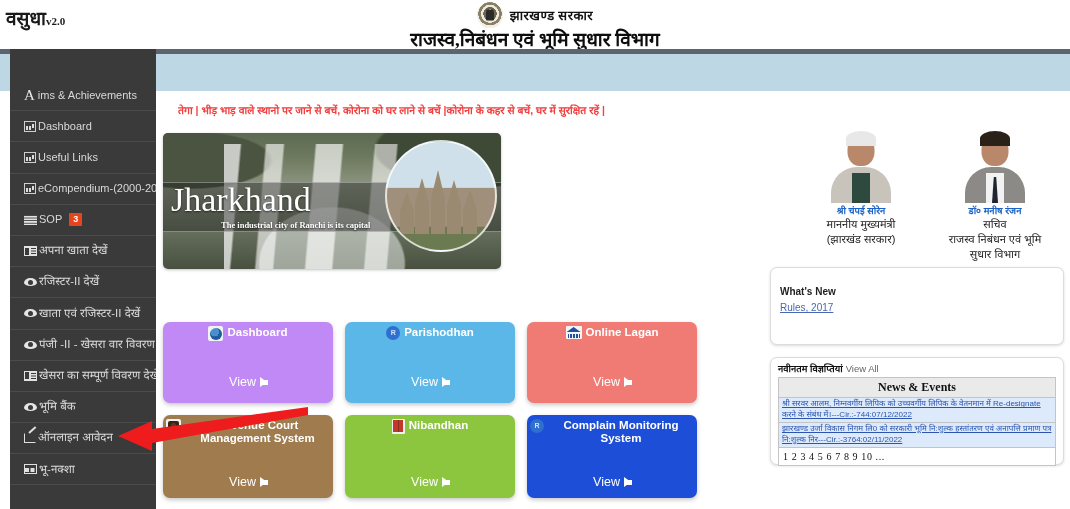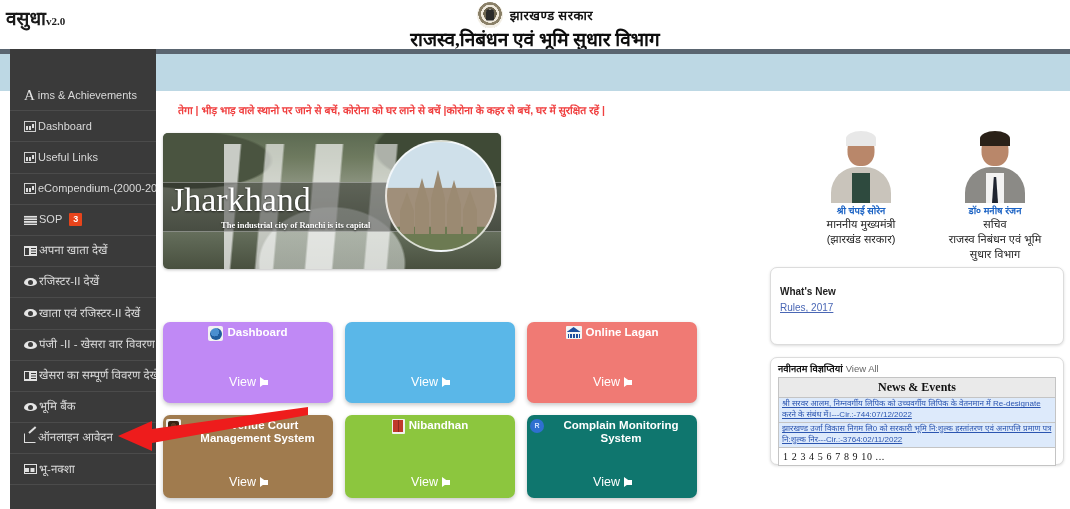--- a/index.html
+++ b/index.html
@@ -551,20 +551,24 @@
 
   <div class="tiles" id="tiles">
       <div class="tile r1 c1" style="background: rgb(192, 137, 245);">
         <div class="tile-head">
           <span class="tile-ico ico-dash"></span>
           <span>Dashboard</span>
         </div>
         <div class="tile-view"><span>View</span><span class="ar"></span></div>
       </div>
       <div class="tile r1 c2" style="background: rgb(90, 183, 232);">
+        <div class="tile-head">
+          <span class="tile-ico ico-circle"></span>
+          <span>Parishodhan</span>
+        </div>
         <div class="tile-view"><span>View</span><span class="ar"></span></div>
       </div>
       <div class="tile r1 c3" style="background: rgb(240, 122, 116);">
         <div class="tile-head">
           <span class="tile-ico ico-bank"></span>
           <span>Online Lagan</span>
         </div>
         <div class="tile-view"><span>View</span><span class="ar"></span></div>
       </div>
       <div class="tile r2 c1" style="background: rgb(160, 123, 78);">
@@ -574,21 +578,21 @@
         </div>
         <div class="tile-view"><span>View</span><span class="ar"></span></div>
       </div>
       <div class="tile r2 c2" style="background: rgb(140, 198, 62);">
         <div class="tile-head">
           <span class="tile-ico ico-book"></span>
           <span>Nibandhan</span>
         </div>
         <div class="tile-view"><span>View</span><span class="ar"></span></div>
       </div>
-      <div class="tile r2 c3" style="background: #0f766e;">
+      <div class="tile r2 c3" style="background: #1d4ed8;">
         <div class="tile-head">
           <span class="tile-ico ico-circle"></span>
           <span>Complain Monitoring System</span>
         </div>
         <div class="tile-view"><span>View</span><span class="ar"></span></div>
       </div>
     </div>
 </div>
 
 <svg class="annot-arrow" viewBox="0 0 190 50">

